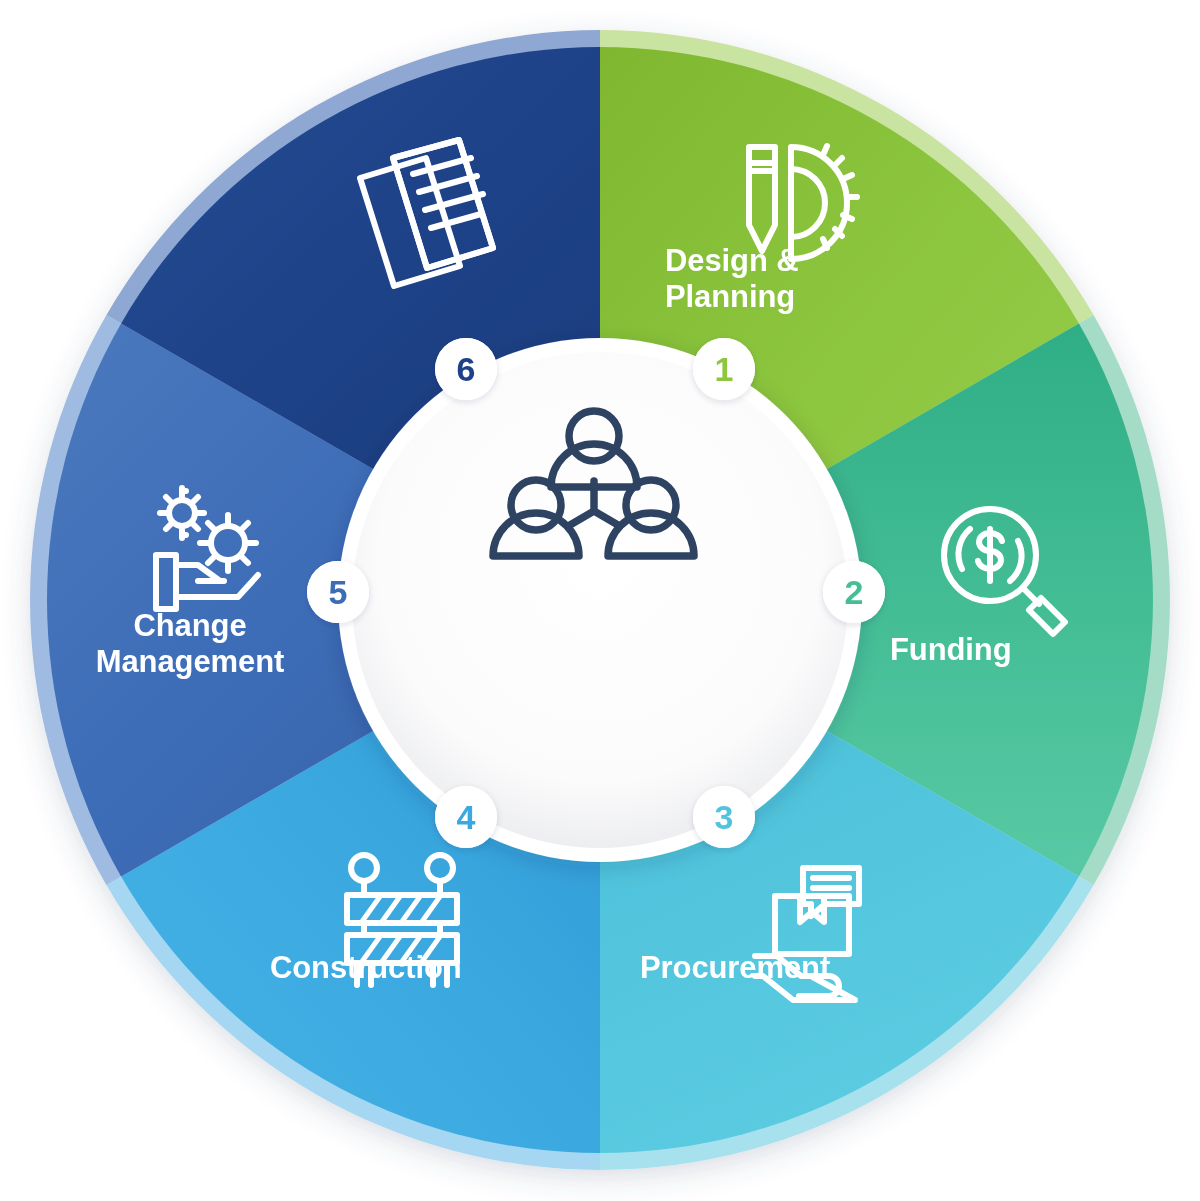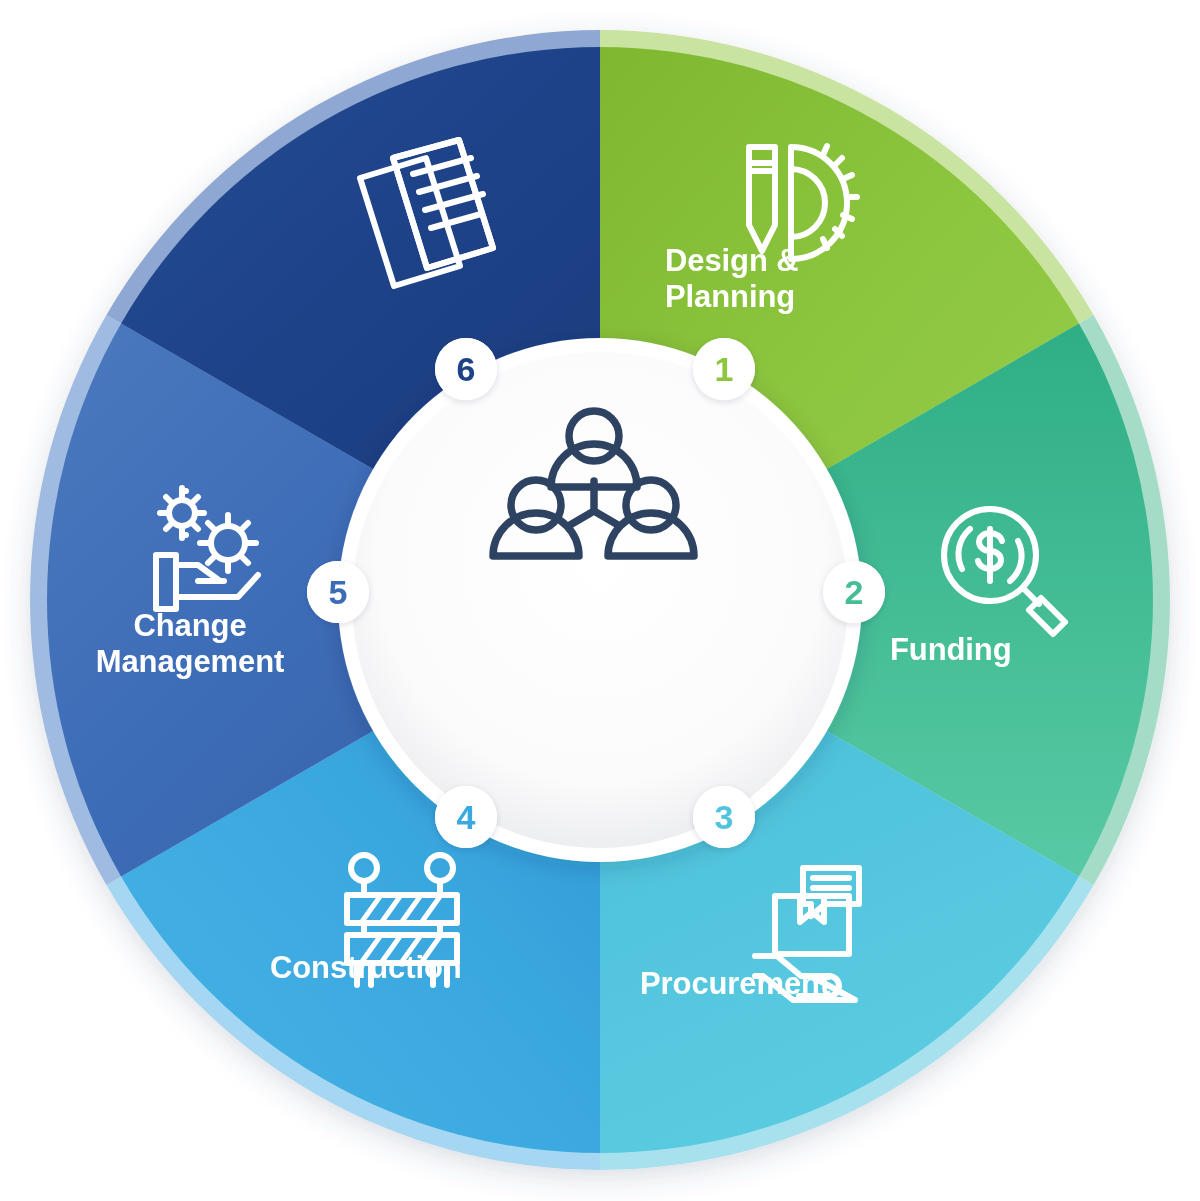--- a/index.html
+++ b/index.html
@@ -232,21 +232,21 @@
   </div>
   <div class="badge" style="left:435px; top:338px; color:#1E4288;">
     <span>6</span>
   </div>
 
   <div class="seg-label" style="left:665px; top:243px; width:260px; font-size:31px; text-align:left;">Design &amp;
 Planning</div>
 
   <div class="seg-label" style="left:890px; top:632px; width:220px; font-size:31px; text-align:left;">Funding</div>
 
-  <div class="seg-label" style="left:640px; top:950px; width:300px; font-size:31px; text-align:left;margin-top:16px;">Procurement</div>
+  <div class="seg-label" style="left:640px; top:950px; width:300px; font-size:31px; text-align:left;">Procurement</div>
 
   <div class="seg-label" style="left:270px; top:950px; width:300px; font-size:31px; text-align:left;">Construction</div>
 
   <div class="seg-label" style="left:60px; top:608px; width:260px; font-size:31px; text-align:center;">Change
 Management</div>
 
 
 </div>
 
 </body></html>

